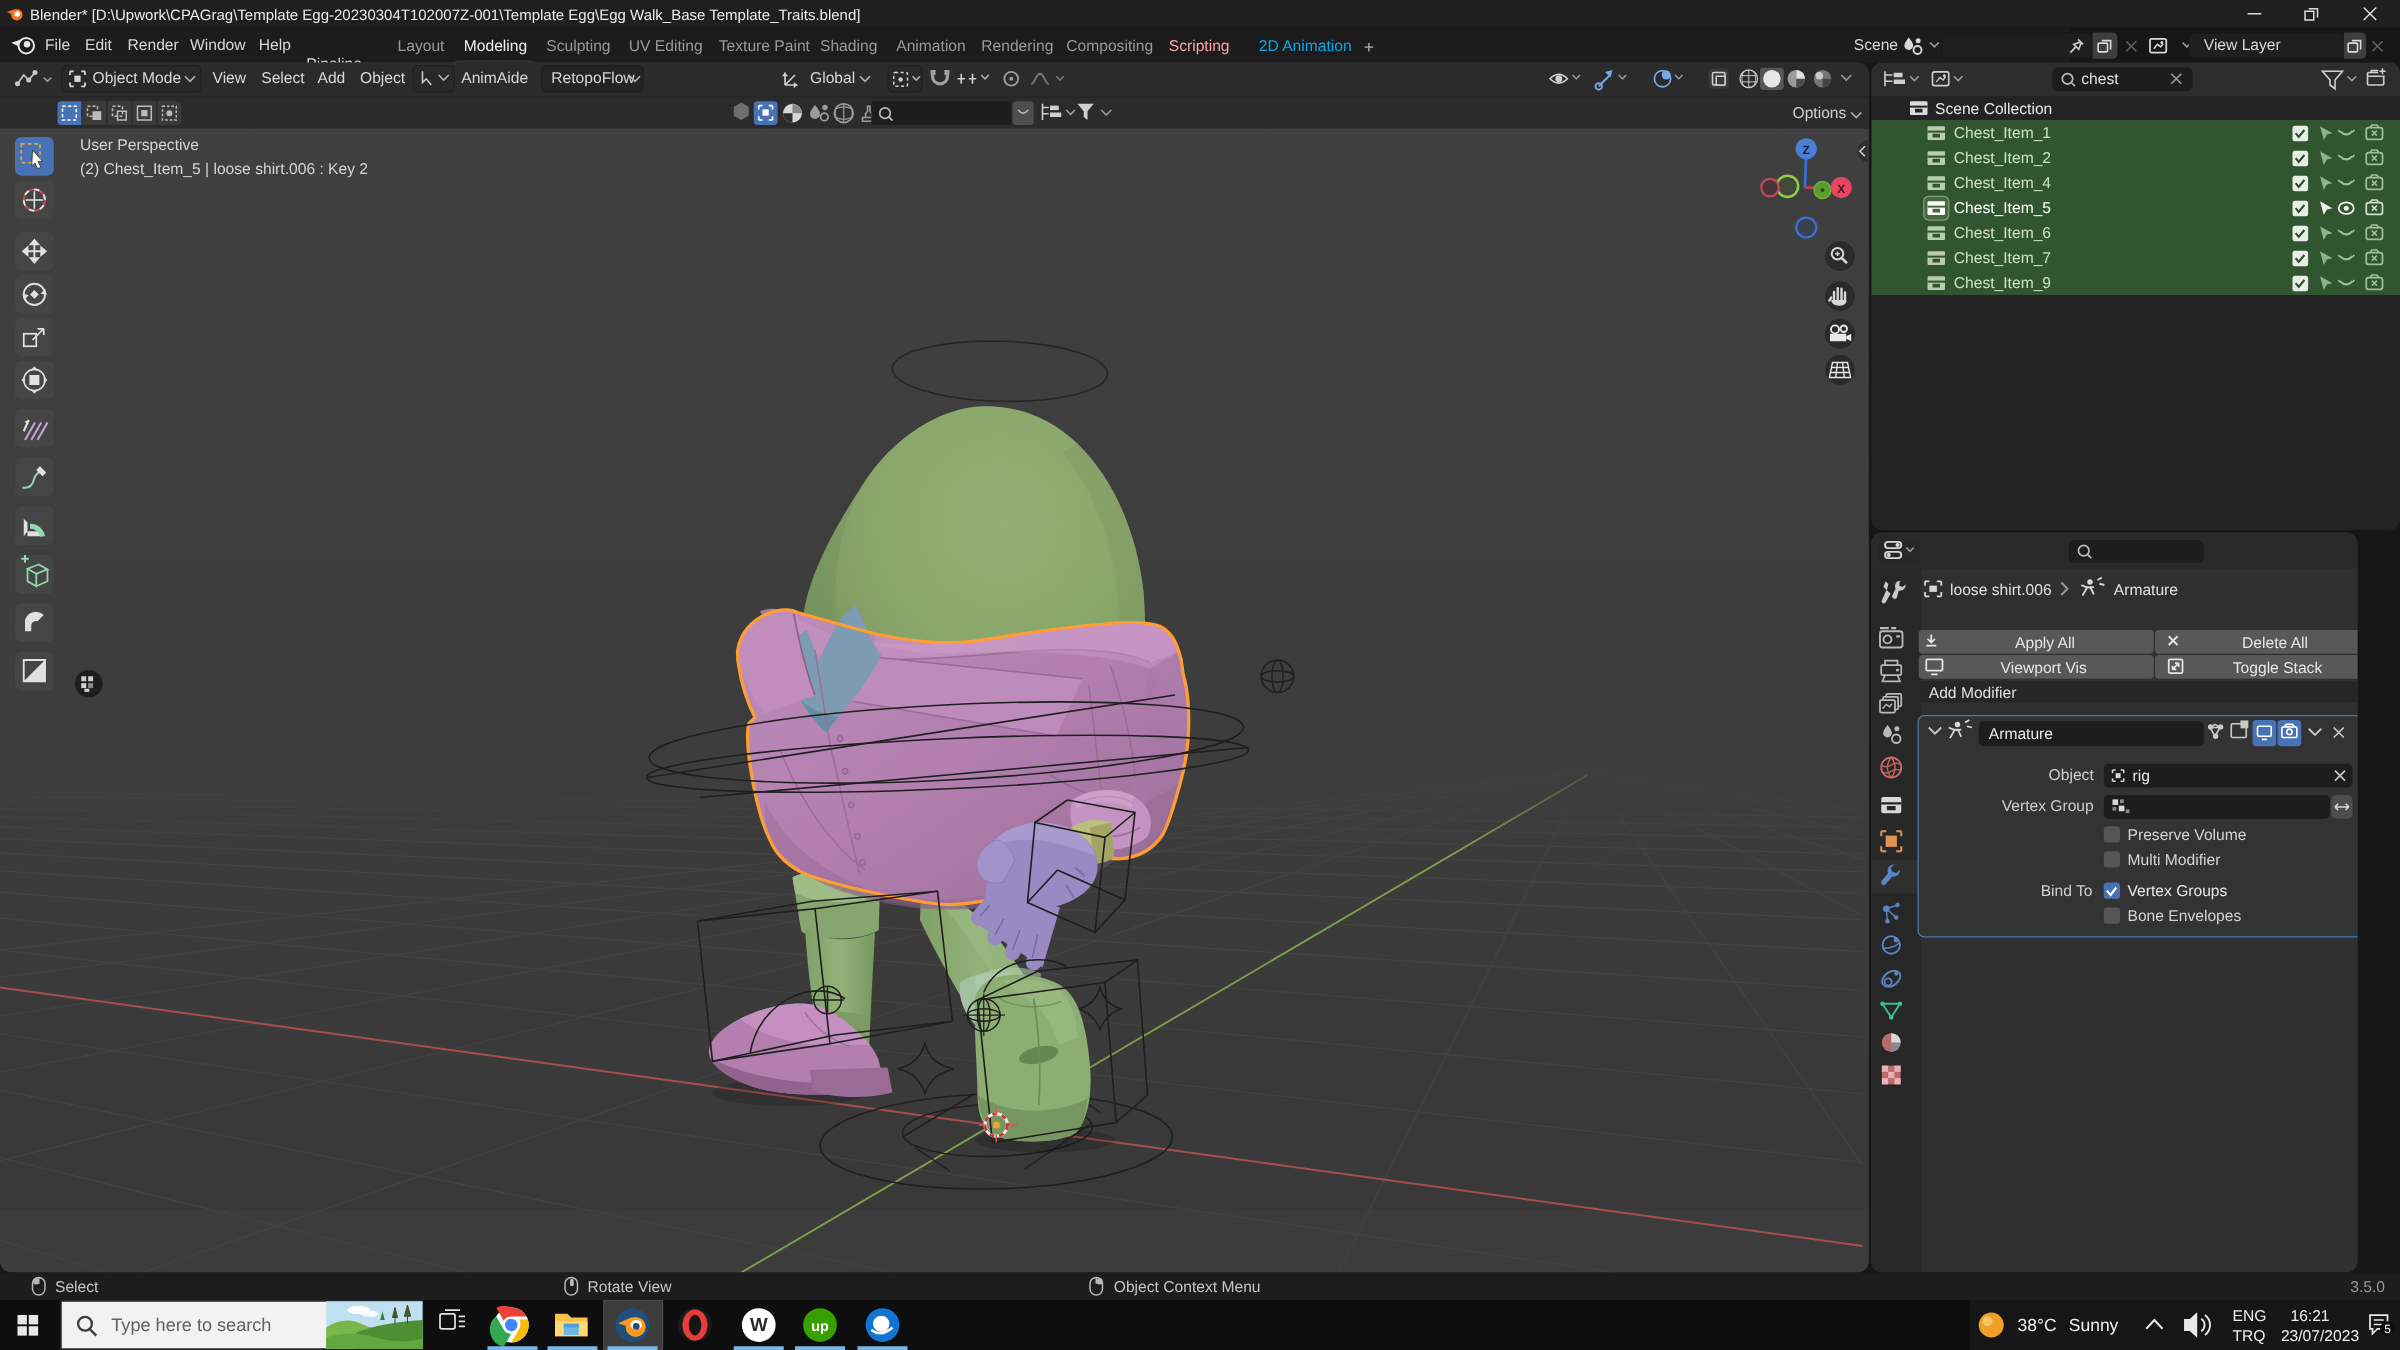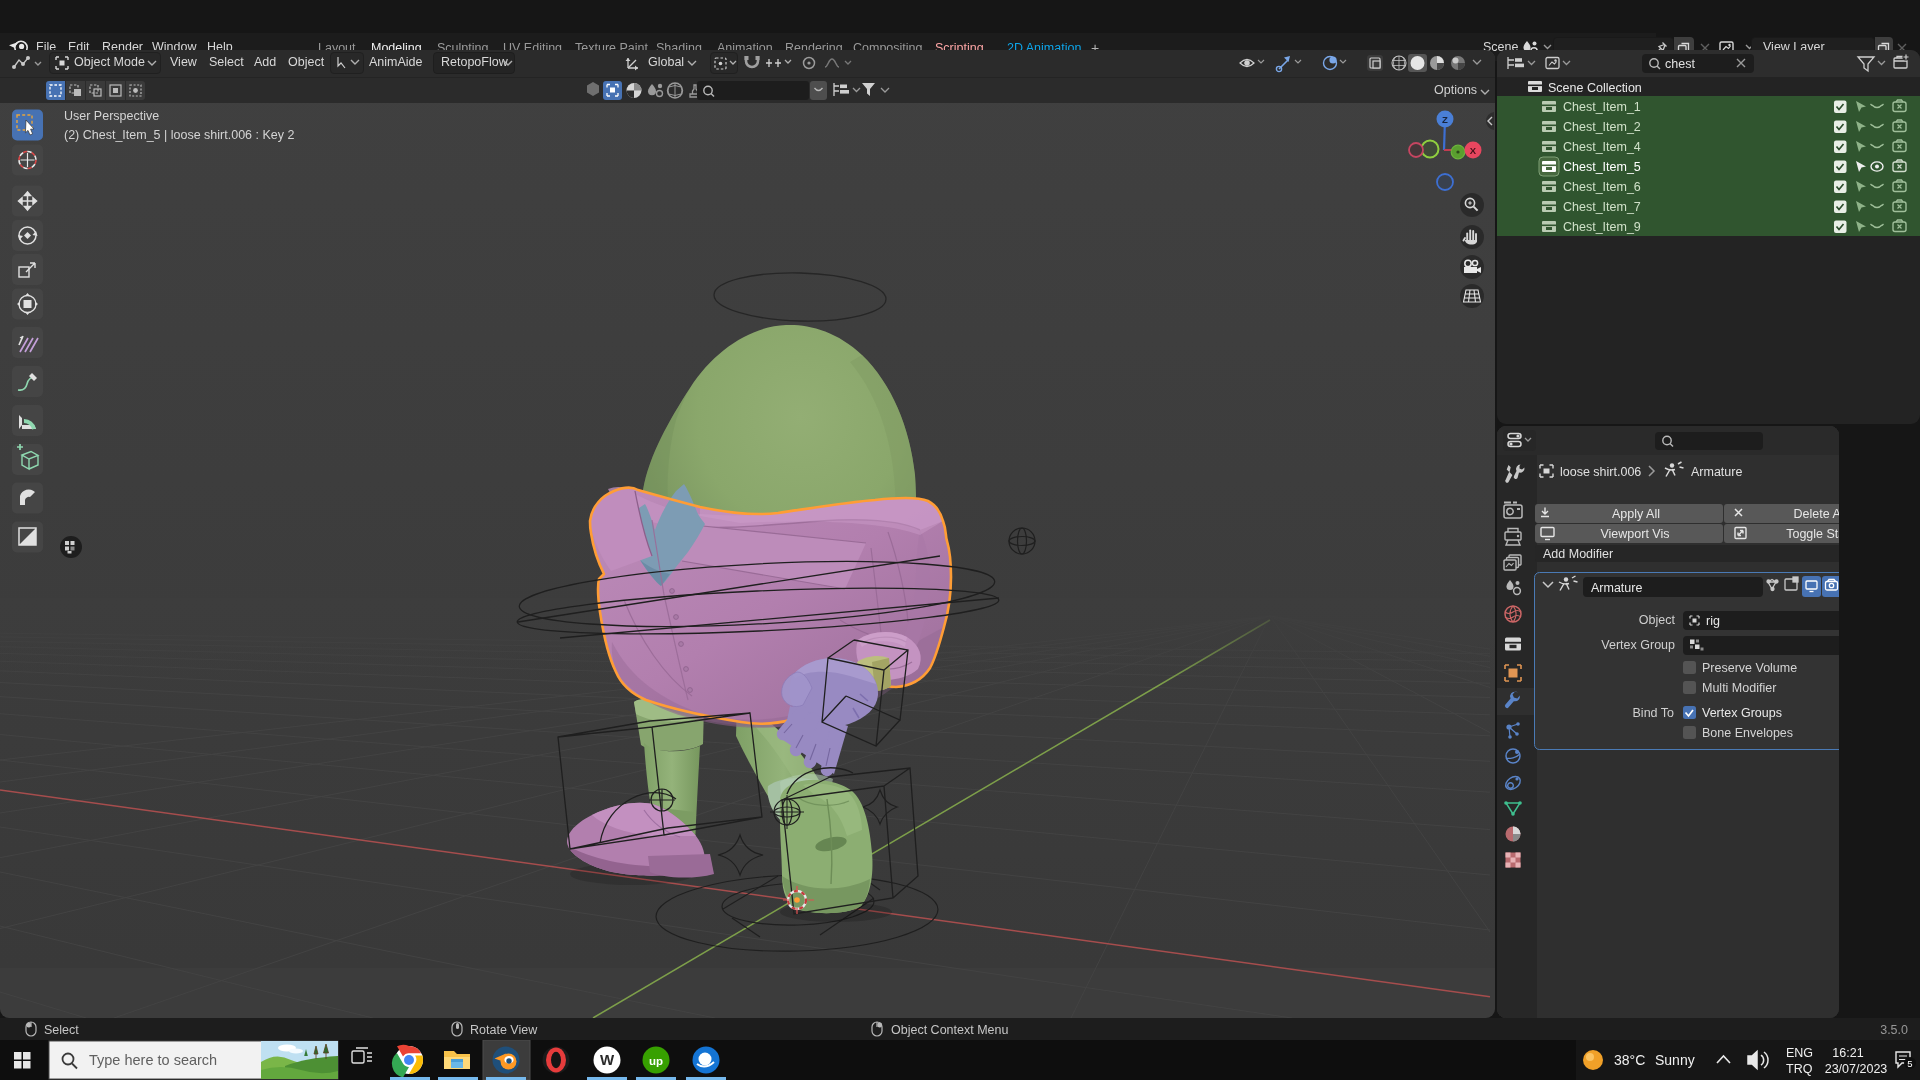--- a/index.html
+++ b/index.html
@@ -5,22 +5,35 @@
   * { margin:0; padding:0; box-sizing:border-box; }
   html,body { width:1920px; height:1080px; overflow:hidden; background:#101010; font-family:"Liberation Sans",sans-serif; }
   .abs { position:absolute; }
   #page { position:relative; width:1920px; height:1080px; background:#161616; }
   .txt { color:#d8d8d8; font-size:12.5px; white-space:nowrap; }
 </style>
 </head>
 <body>
 <div id="page">
 
-
-  <div class="abs" style="left:0;top:22px;width:1656px;height:28px;background:#1c1c1c;margin-top:11px;">
+  <div class="abs" style="left:0;top:0;width:1920px;height:22px;background:#1f1f1f;">
+    <svg class="abs" style="left:4px;top:3px" width="16" height="16" viewBox="0 0 16 16">
+      <circle cx="9.5" cy="8.8" r="4.6" fill="#ff7021"></circle>
+      <circle cx="9.8" cy="8.2" r="2.2" fill="#fff"></circle>
+      <path d="M1.5 6.5 L8 4.2 L5 8.2 Z" fill="#ff7021"></path>
+    </svg>
+    <div class="abs txt" style="left:24px;top:5px;color:#ececec;font-size:12px;">Blender* [D:\Upwork\CPAGrag\Template Egg-20230304T102007Z-001\Template Egg\Egg Walk_Base Template_Traits.blend]</div>
+    <svg class="abs" style="left:1795px;top:0" width="125" height="22" viewBox="0 0 125 22">
+      <path d="M3 11 H14" stroke="#dcdcdc" stroke-width="1.2" fill="none"></path>
+      <path d="M52 7 h7 v7 M49 9 h7 v7 h-7 z" stroke="#dcdcdc" stroke-width="1.2" fill="none"></path>
+      <path d="M96 6 l10 10 M106 6 l-10 10" stroke="#dcdcdc" stroke-width="1.2" fill="none"></path>
+    </svg>
+  </div>
+
+  <div class="abs" style="left:0;top:22px;width:1656px;height:28px;background:#1c1c1c;">
 
     <svg class="abs" style="left:7px;top:3px" width="24" height="22" viewBox="0 0 24 22">
       <circle cx="14" cy="11.5" r="6.2" fill="none" stroke="#e8e8e8" stroke-width="1.6"></circle>
       <circle cx="14.6" cy="10.4" r="2.6" fill="#e8e8e8"></circle>
       <path d="M2 9.2 L11.5 6 L7.2 11.8 Z" fill="#e8e8e8"></path>
     </svg>
     <div class="abs txt" style="left:36px;top:7px;">File</div>
     <div class="abs txt" style="left:68px;top:7px;">Edit</div>
     <div class="abs txt" style="left:102px;top:7px;">Render</div>
     <div class="abs txt" style="left:152px;top:7px;">Window</div>
@@ -668,21 +681,21 @@
           <ellipse cx="380" cy="10.5" rx="6" ry="4.6" fill="none" stroke="#f0f0f0" stroke-width="1.4"></ellipse>
           <circle cx="380" cy="10.5" r="2" fill="#f0f0f0"></circle>
           <rect x="396" y="6" width="13" height="9.5" rx="2" fill="none" stroke="#cfdccb" stroke-width="1.4"></rect>
           <path d="M399 6 l1.5 -2 h4 l1.5 2" fill="none" stroke="#cfdccb" stroke-width="1.3"></path>
           <path d="M400.5 8.5 l4 4 m0 -4 l-4 4" stroke="#cfdccb" stroke-width="1.2"></path>
         </g>
       </g>
     </svg>
   </div>
 
-  <div class="abs" style="left:1497px;top:426px;width:342px;height:592px;background:#2e2e2e;border-radius:9px;overflow:hidden;">
+  <div class="abs" style="left:1497px;top:426px;width:389px;height:592px;background:#2e2e2e;border-radius:9px;overflow:hidden;">
     <svg class="abs" style="left:0;top:0" width="423" height="592" viewBox="0 0 423 592" font-family="Liberation Sans">
       <rect x="0" y="0" width="423" height="592" fill="#2f2f2f"></rect>
       <rect x="0" y="0" width="423" height="29" fill="#2a2a2a"></rect>
       <rect x="0" y="29" width="40" height="563" fill="#272727"></rect>
 
       <rect x="6" y="4" width="33" height="21" rx="4" fill="#272727"></rect>
       <g stroke="#d8d8d8" stroke-width="1.5" fill="none">
         <rect x="11" y="7.5" width="13" height="5" rx="2.5"></rect>
         <rect x="11" y="15.5" width="13" height="5" rx="2.5"></rect>
         <circle cx="21" cy="10" r="1.6" fill="#d8d8d8" stroke="none"></circle>

